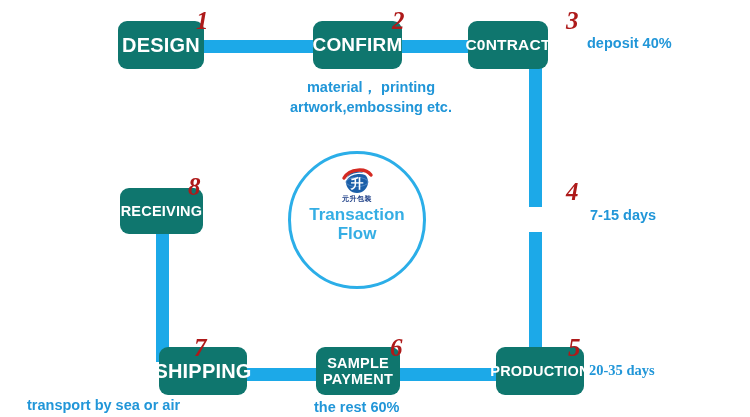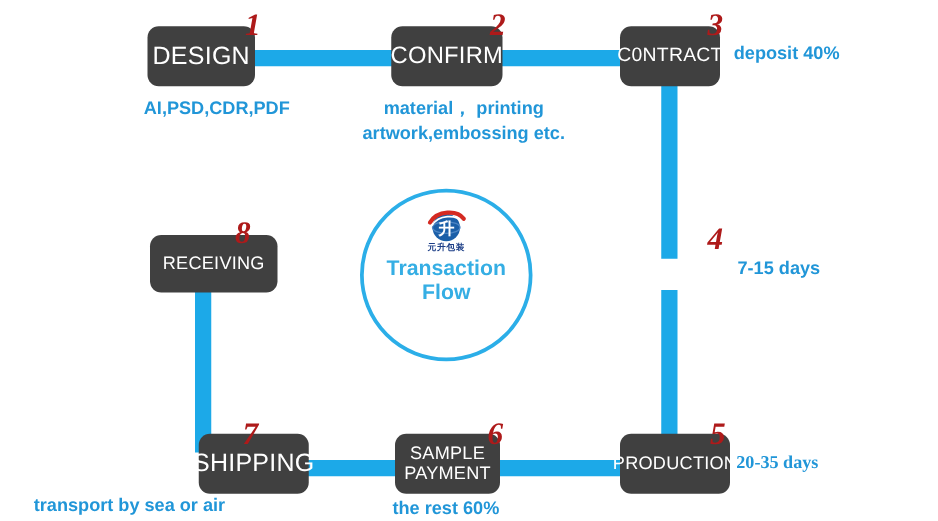--- a/index.html
+++ b/index.html
@@ -18,24 +18,24 @@
 
   
   .conn {
     position: absolute;
     background: #1CA9E8;
   }
 
   
   .node {
     position: absolute;
-    background: #404040;
+    background: #0f766e;
     border-radius: 9px;
     color: #ffffff;
-    font-weight: normal;
+    font-weight: bold;
     display: flex;
     align-items: center;
     justify-content: center;
     text-align: right;
     letter-spacing: 0.2px;
     line-height: 1.12;
     box-sizing: border-box;
   }
   .node.two-line {
     flex-direction: column;
@@ -120,52 +120,51 @@
   <div class="conn" style="left:156px; top:232px; width:13px; height:130px;"></div>
 
   <div class="node" style="left:118px; top:21px; width:86px; height:48px; font-size:20px;">
     <span class="node-label">DESIGN</span>
   </div>
 
   <div class="node" style="left:313px; top:21px; width:89px; height:48px; font-size:19px;">
     <span class="node-label">CONFIRM</span>
   </div>
 
-  <div class="node" style="left:496px; top:21px; width:80px; height:48px; font-size:15.5px;">
+  <div class="node" style="left:468px; top:21px; width:80px; height:48px; font-size:15.5px;">
     <span class="node-label">C0NTRACT</span>
   </div>
 
 
   <div class="node" style="left:496px; top:347px; width:88px; height:48px; font-size:14.5px;">
     <span class="node-label">PRODUCTION</span>
   </div>
 
   <div class="node two-line" style="left:316px; top:347px; width:84px; height:48px; font-size:14.5px;">
     <span class="node-label">SAMPLE</span>
     <span class="node-label">PAYMENT</span>
   </div>
 
   <div class="node" style="left:118px; top:347px; width:88px; height:48px; font-size:20px;margin-left:41px;">
     <span class="node-label">SHIPPING</span>
   </div>
 
-  <div class="node" style="left:120px; top:188px; width:102px; height:46px; font-size:14.5px;">
+  <div class="node" style="left:120px; top:188px; width:83px; height:46px; font-size:14.5px;">
     <span class="node-label">RECEIVING</span>
   </div>
 
   <div class="step-num" style="left:196px; top:8px;">1</div>
   <div class="step-num" style="left:392px; top:8px;">2</div>
   <div class="step-num" style="left:566px; top:8px;">3</div>
   <div class="step-num" style="left:566px; top:179px;">4</div>
   <div class="step-num" style="left:568px; top:335px;">5</div>
   <div class="step-num" style="left:390px; top:335px;">6</div>
   <div class="step-num" style="left:194px; top:335px;">7</div>
   <div class="step-num" style="left:188px; top:174px;">8</div>
 
-  <div class="caption" style="left:115px; top:78px;">AI,PSD,CDR,PDF</div>
 
   <div class="caption" style="left:290px; top:78px; text-align:center;">material， printing
 artwork,embossing etc.</div>
 
   <div class="caption" style="left:587px; top:34px;text-align:right;">deposit 40%</div>
 
   <div class="caption" style="left:590px; top:206px;">7-15 days</div>
 
   <div class="caption" style="left:589px; top:361px;font-family:Liberation Serif, serif;">20-35 days</div>
 

